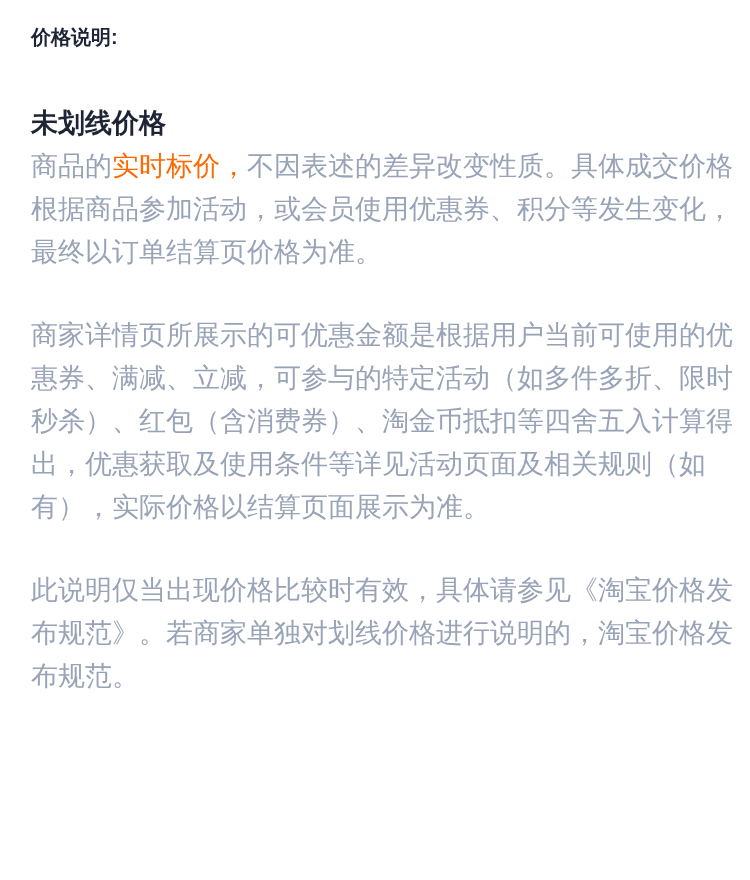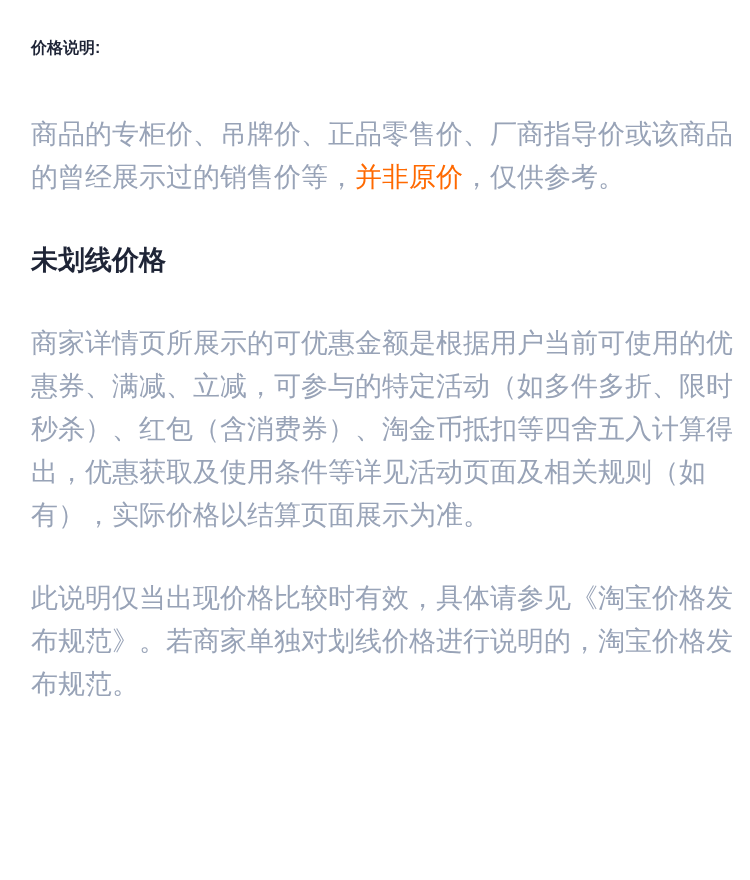--- a/index.html
+++ b/index.html
@@ -11,25 +11,25 @@
     width: 750px;
     height: 880px;
     box-sizing: border-box;
     padding: 20px 13px 0 31px;
     overflow: hidden;
     font-family: "Liberation Sans", "DejaVu Sans", sans-serif;
     line-break: strict;
     -webkit-line-break: strict;
   }
   .page-title {
-    font-size: 16px;
+    font-size: 20px;
     font-weight: 700;
     line-height: 34px;
     color: #1e2436;
-    margin: 11px 0 48px 0;
+    margin: 0 0 48px 0;
   }
   .section {
     margin: 0 0 40px 0;
   }
   .section-heading {
     font-size: 27px;
     font-weight: 700;
     line-height: 43px;
     color: #1e2436;
     margin: 0;
@@ -45,25 +45,25 @@
   .highlight {
     color: #ff6900;
   }
 </style>
 </head>
 <body>
 
 <h1 class="page-title">价格说明:</h1>
 
 <div class="section">
-  <p class="body-paragraph"><span>商品的专柜价、吊牌价、正品零售价、厂商指导价或该商品的曾经展示过的销售价等，</span><span class="highlight">并非原价</span><span>，仅供参考。</span></p>
 </div>
 
 <div class="section">
   <h2 class="section-heading">未划线价格</h2>
+  <p class="body-paragraph"><span>商品的</span><span class="highlight">实时标价，</span><span>不因表述的差异改变性质。具体成交价格根据商品参加活动，或会员使用优惠券、积分等发生变化，最终以订单结算页价格为准。</span></p>
 </div>
 
 <div class="section">
   <p class="body-paragraph">商家详情页所展示的可优惠金额是根据用户当前可使用的优惠券、满减、立减，可参与的特定活动（如多件多折、限时秒杀）、红包（含消费券）、淘金币抵扣等四舍五入计算得出，优惠获取及使用条件等详见活动页面及相关规则（如有），实际价格以结算页面展示为准。</p>
 </div>
 
 <div class="section">
   <p class="body-paragraph">此说明仅当出现价格比较时有效，具体请参见《淘宝价格发布规范》。若商家单独对划线价格进行说明的，淘宝价格发布规范。</p>
 </div>
 

